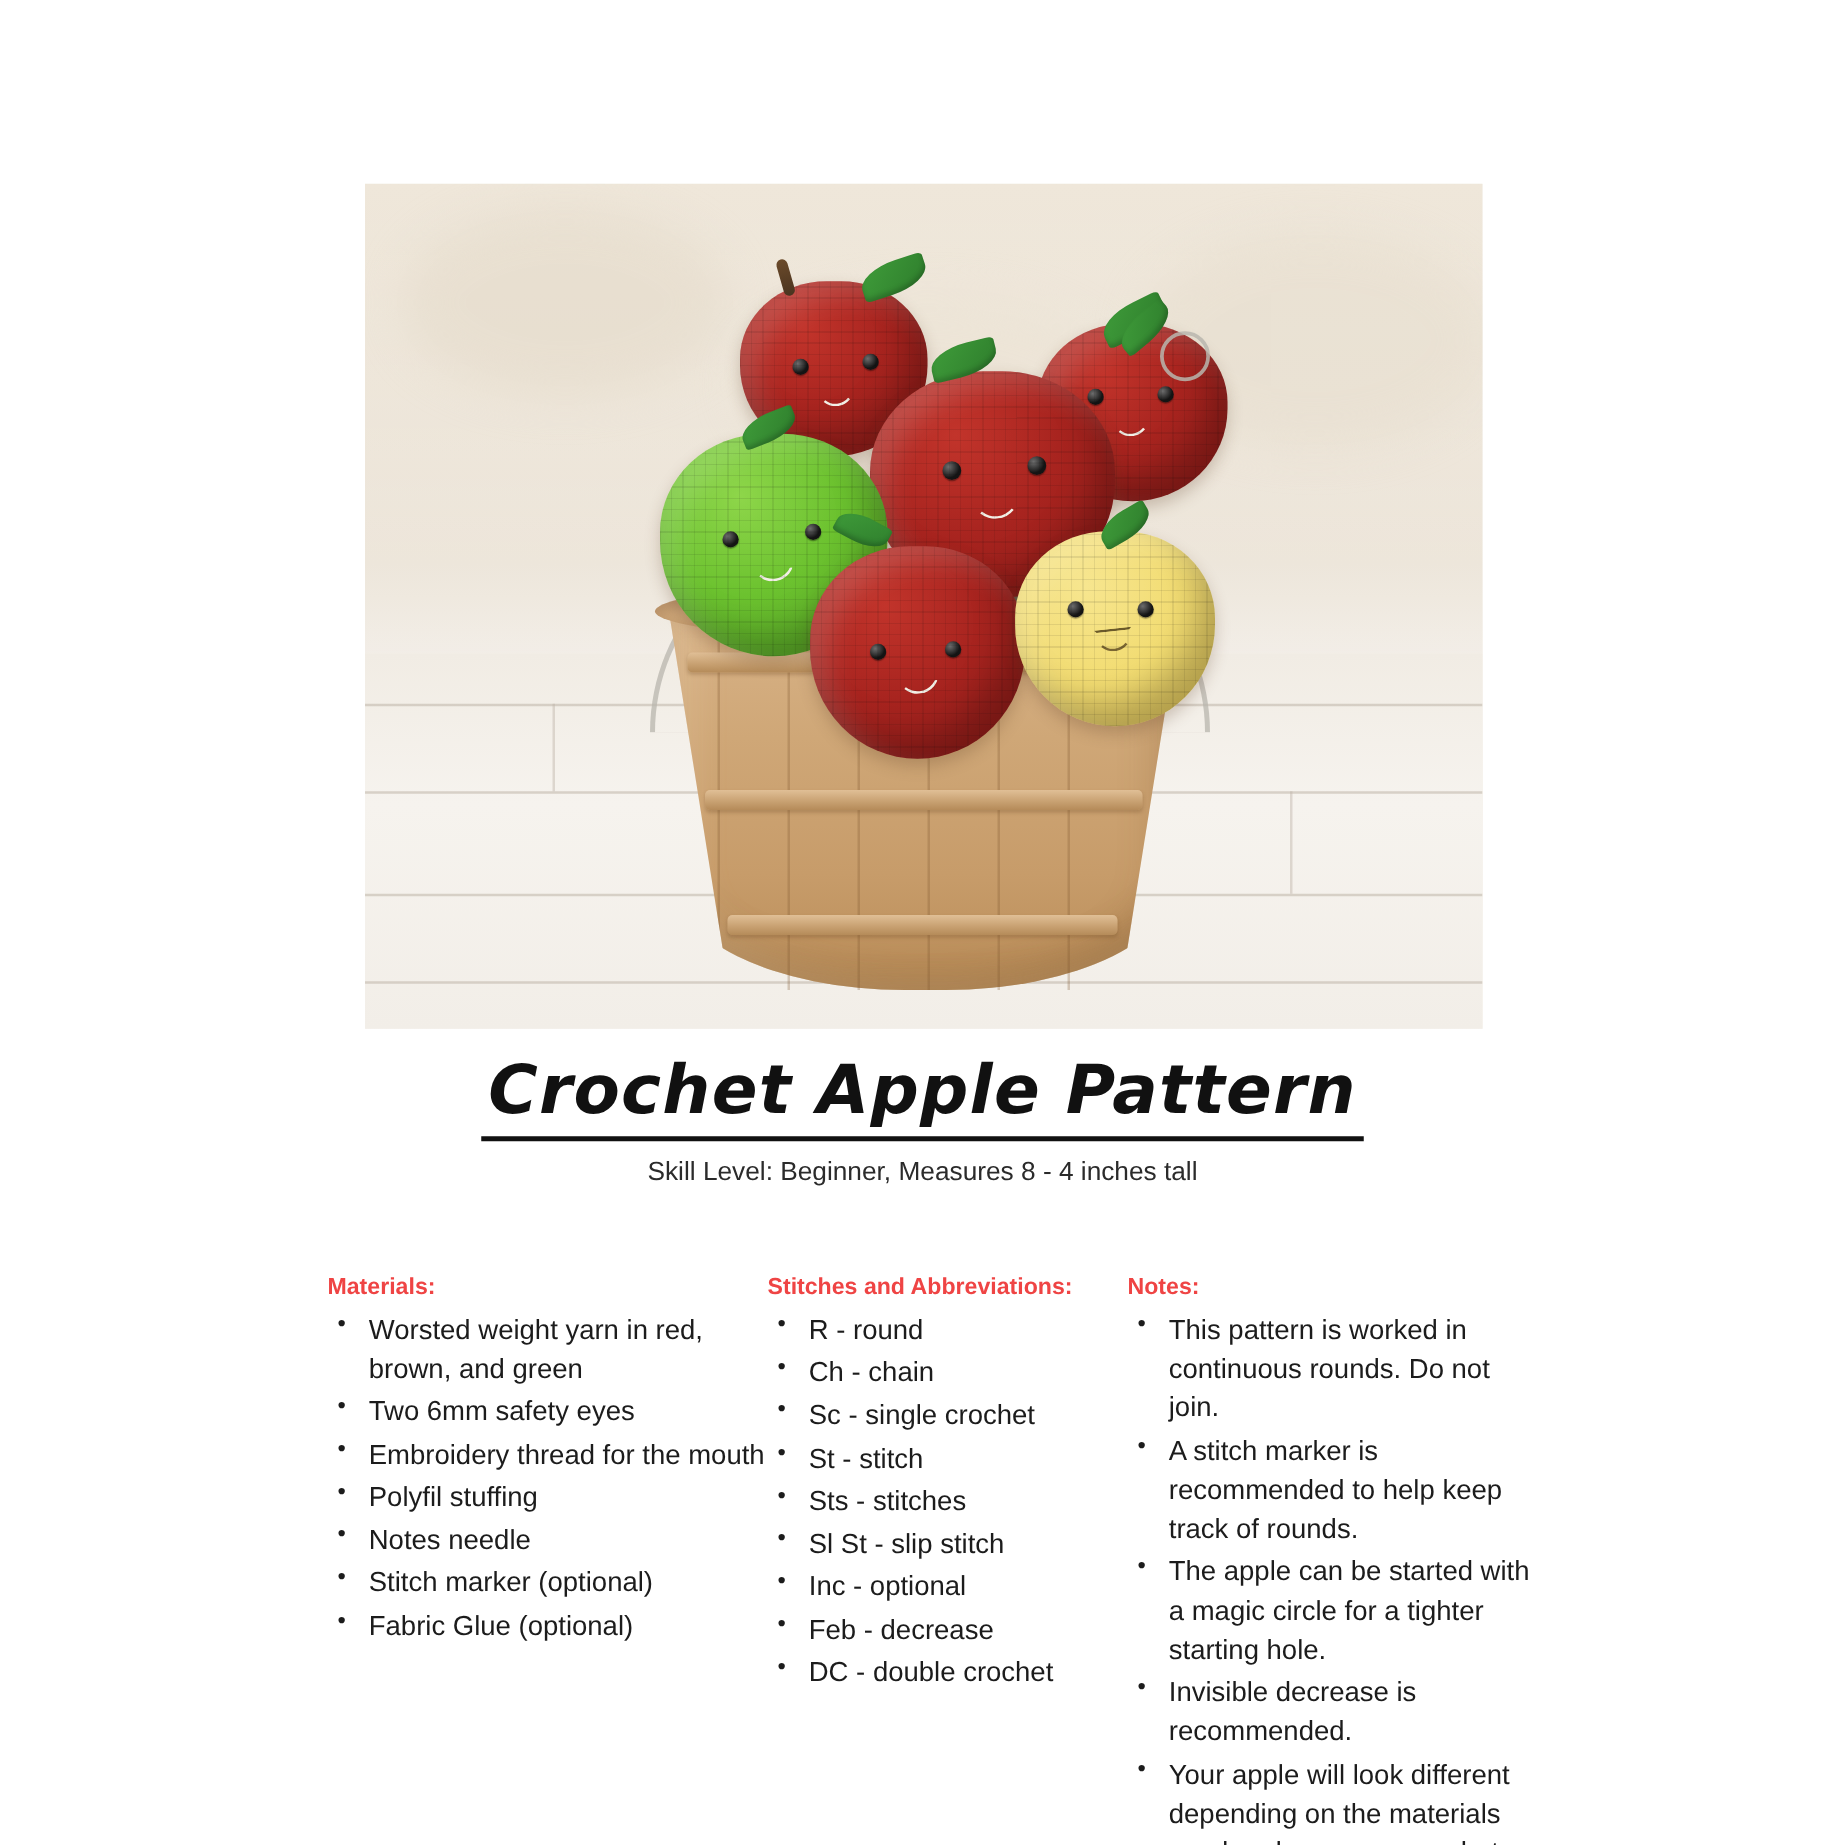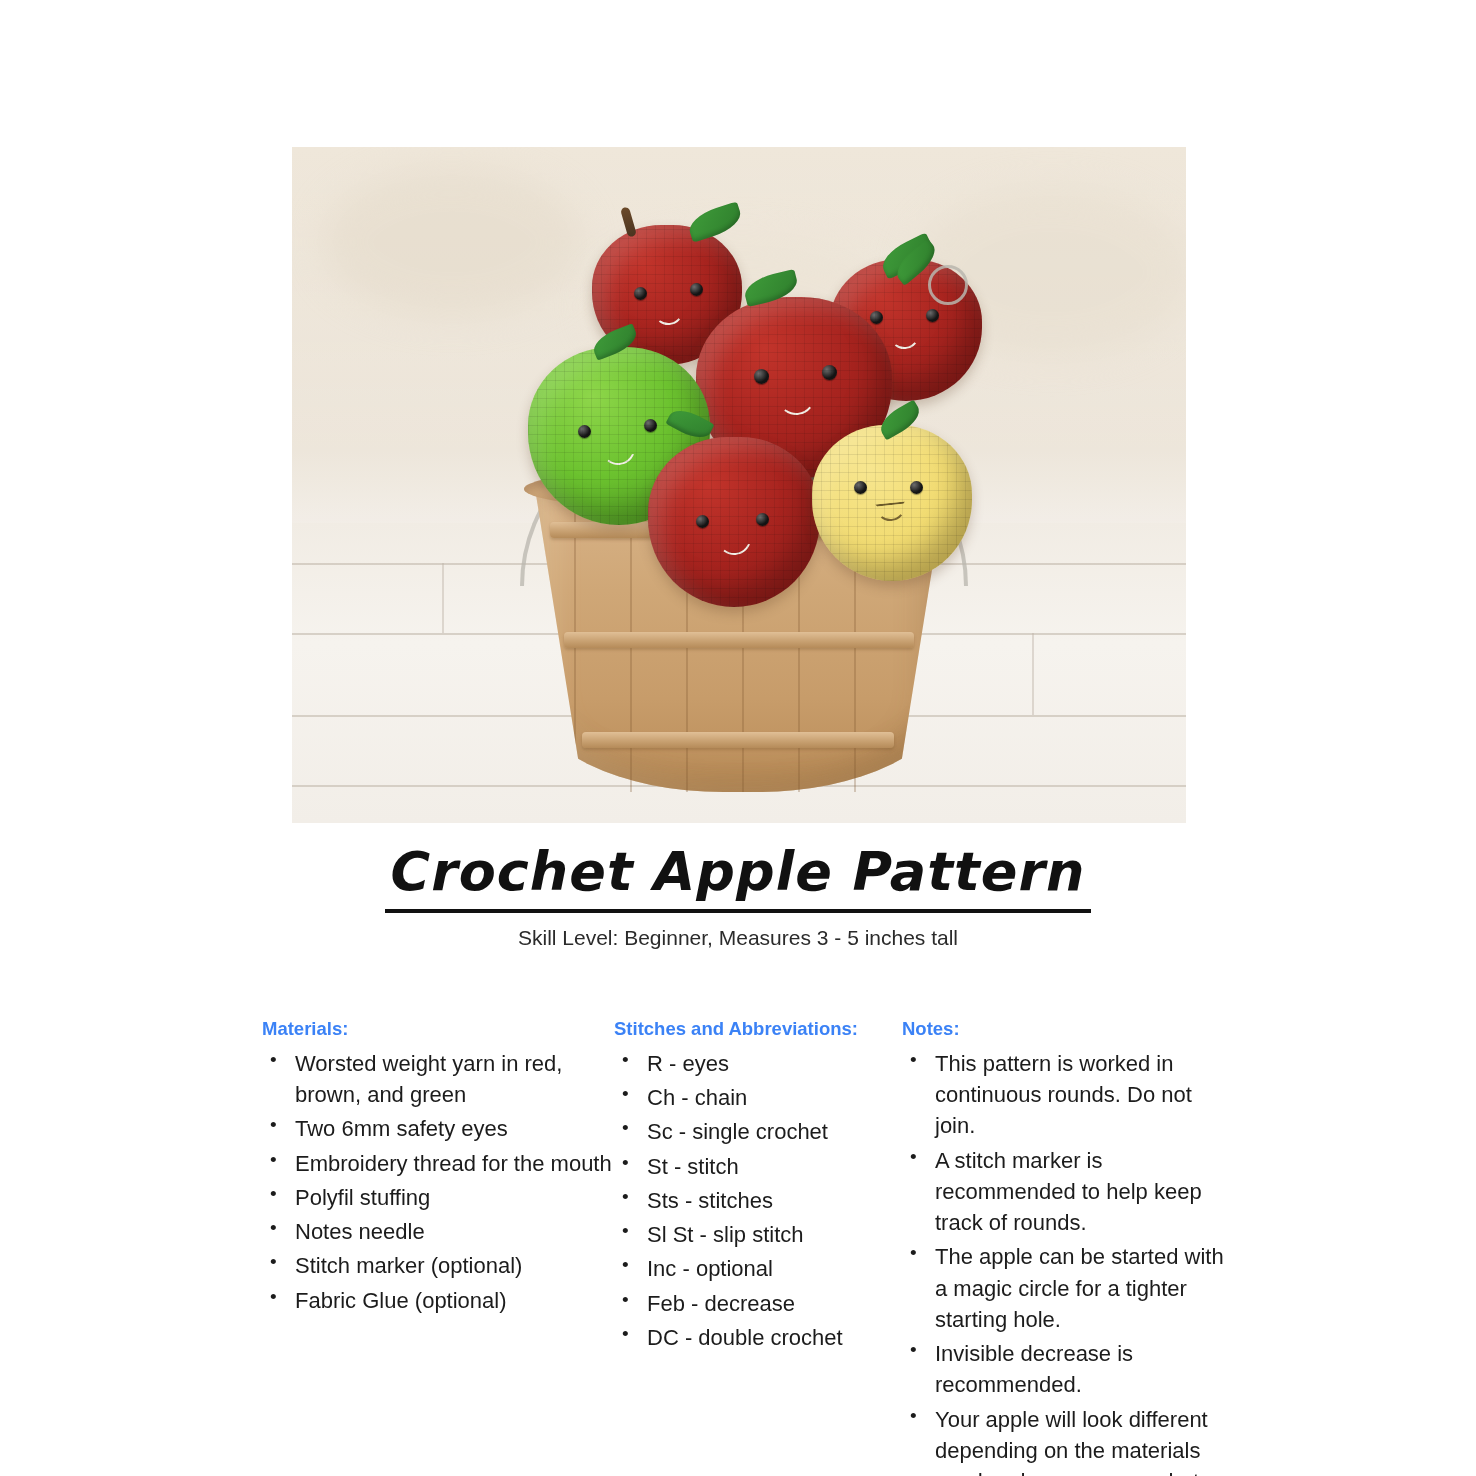--- a/index.html
+++ b/index.html
@@ -237,21 +237,21 @@
   }
   .col { }
   .col-materials { width: 352px; }
   .col-stitches  { width: 288px; }
   .col-notes     { width: 330px; }
 
   .col h3 {
     margin: 0 0 8px 0;
     font-size: 18.5px;
     font-weight: 700;
-    color: #3b82f6;
+    color: #ef4444;
   }
   ul.bul {
     margin: 0;
     padding: 0;
     list-style: none;
   }
   ul.bul li {
     position: relative;
     padding-left: 33px;
     margin-bottom: 3px;
@@ -350,41 +350,41 @@
       </div>
       <div class="leaf" style="left:586px; top:262px; width:44px; height:22px; transform:rotate(-30deg); z-index:6;"></div>
 
       <div class="leaf" style="left:600px; top:104px; width:48px; height:22px; transform:rotate(-40deg);"></div>
     </div>
   </div>
 
   <div class="title">
     <span class="u">Crochet Apple Pattern</span>
   </div>
-  <div class="subtitle">Skill Level: Beginner, Measures 3 - 5 inches tall</div>
+  <div class="subtitle">Skill Level: Beginner, Measures 8 - 4 inches tall</div>
 
   <div class="cols">
 
     <div class="col col-materials">
       <h3>Materials:</h3>
       <ul class="bul">
         <li>Worsted weight yarn in red, brown, and green</li>
         <li>Two 6mm safety eyes</li>
         <li>Embroidery thread for the mouth</li>
         <li>Polyfil stuffing</li>
         <li>Notes needle</li>
         <li>Stitch marker (optional)</li>
         <li>Fabric Glue (optional)</li>
       </ul>
     </div>
 
     <div class="col col-stitches">
       <h3>Stitches and Abbreviations:</h3>
       <ul class="bul">
-        <li>R - eyes</li>
+        <li>R - round</li>
         <li>Ch - chain</li>
         <li>Sc - single crochet</li>
         <li>St - stitch</li>
         <li>Sts - stitches</li>
         <li>Sl St - slip stitch</li>
         <li>Inc - optional</li>
         <li>Feb - decrease</li>
         <li>DC - double crochet</li>
       </ul>
     </div>

